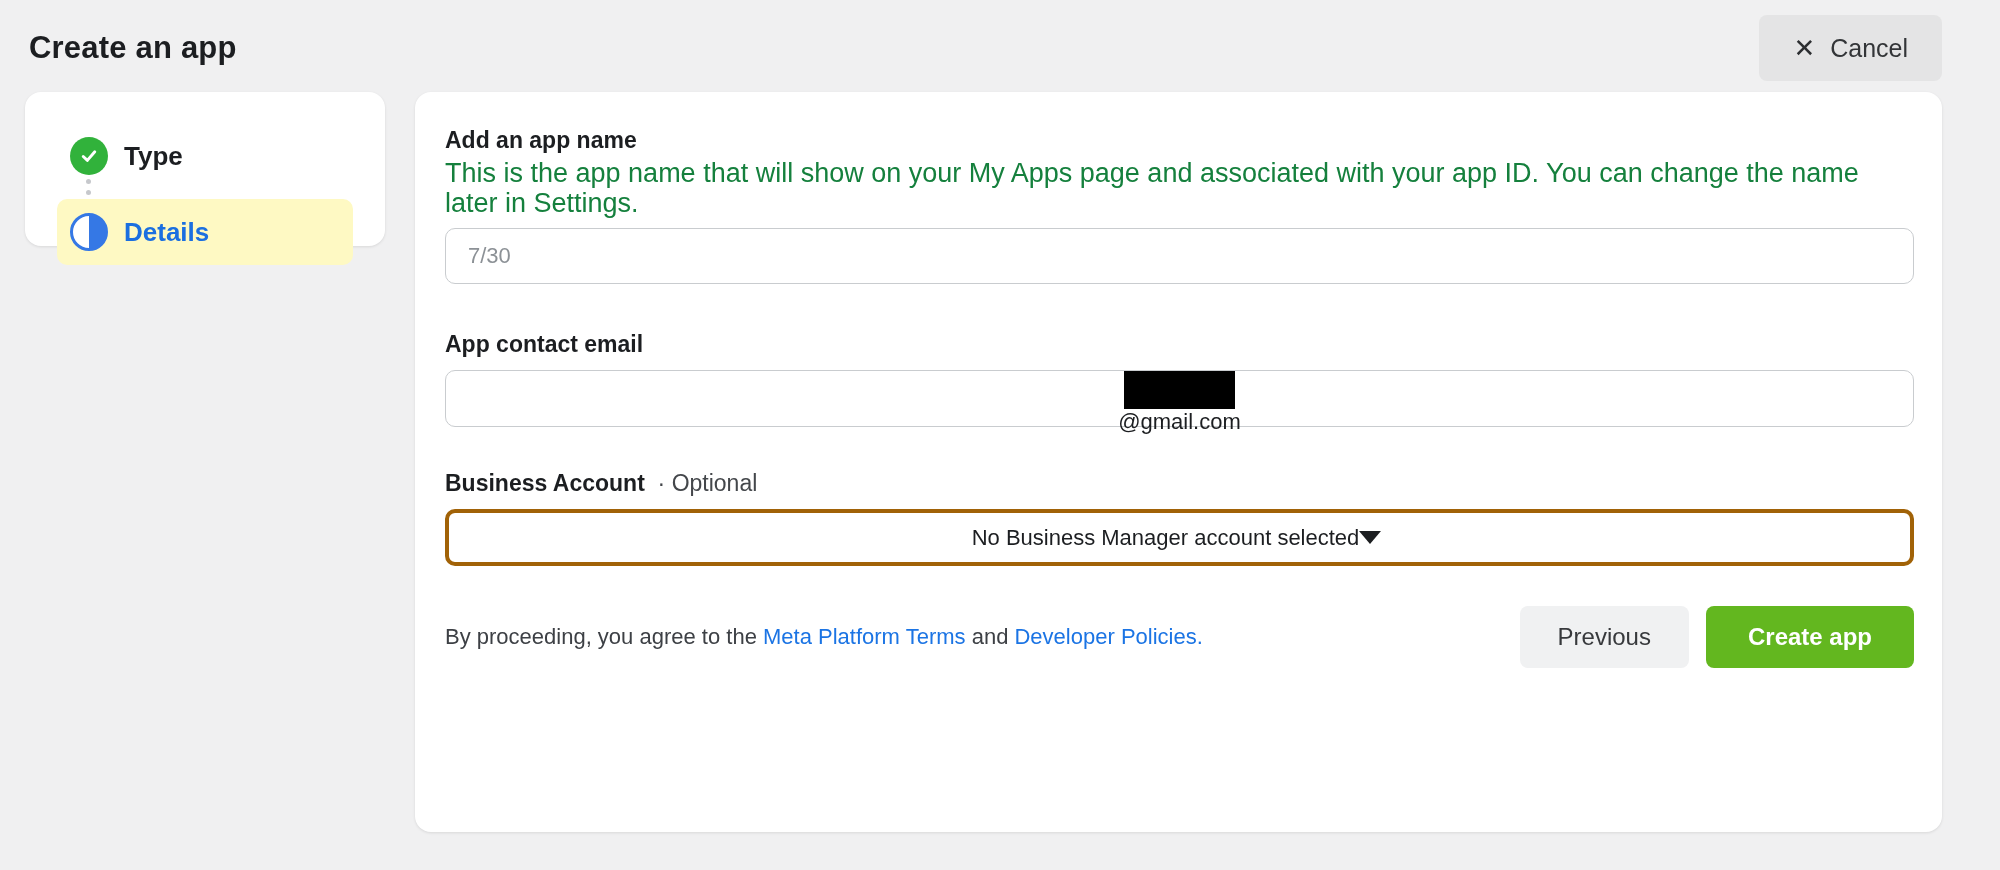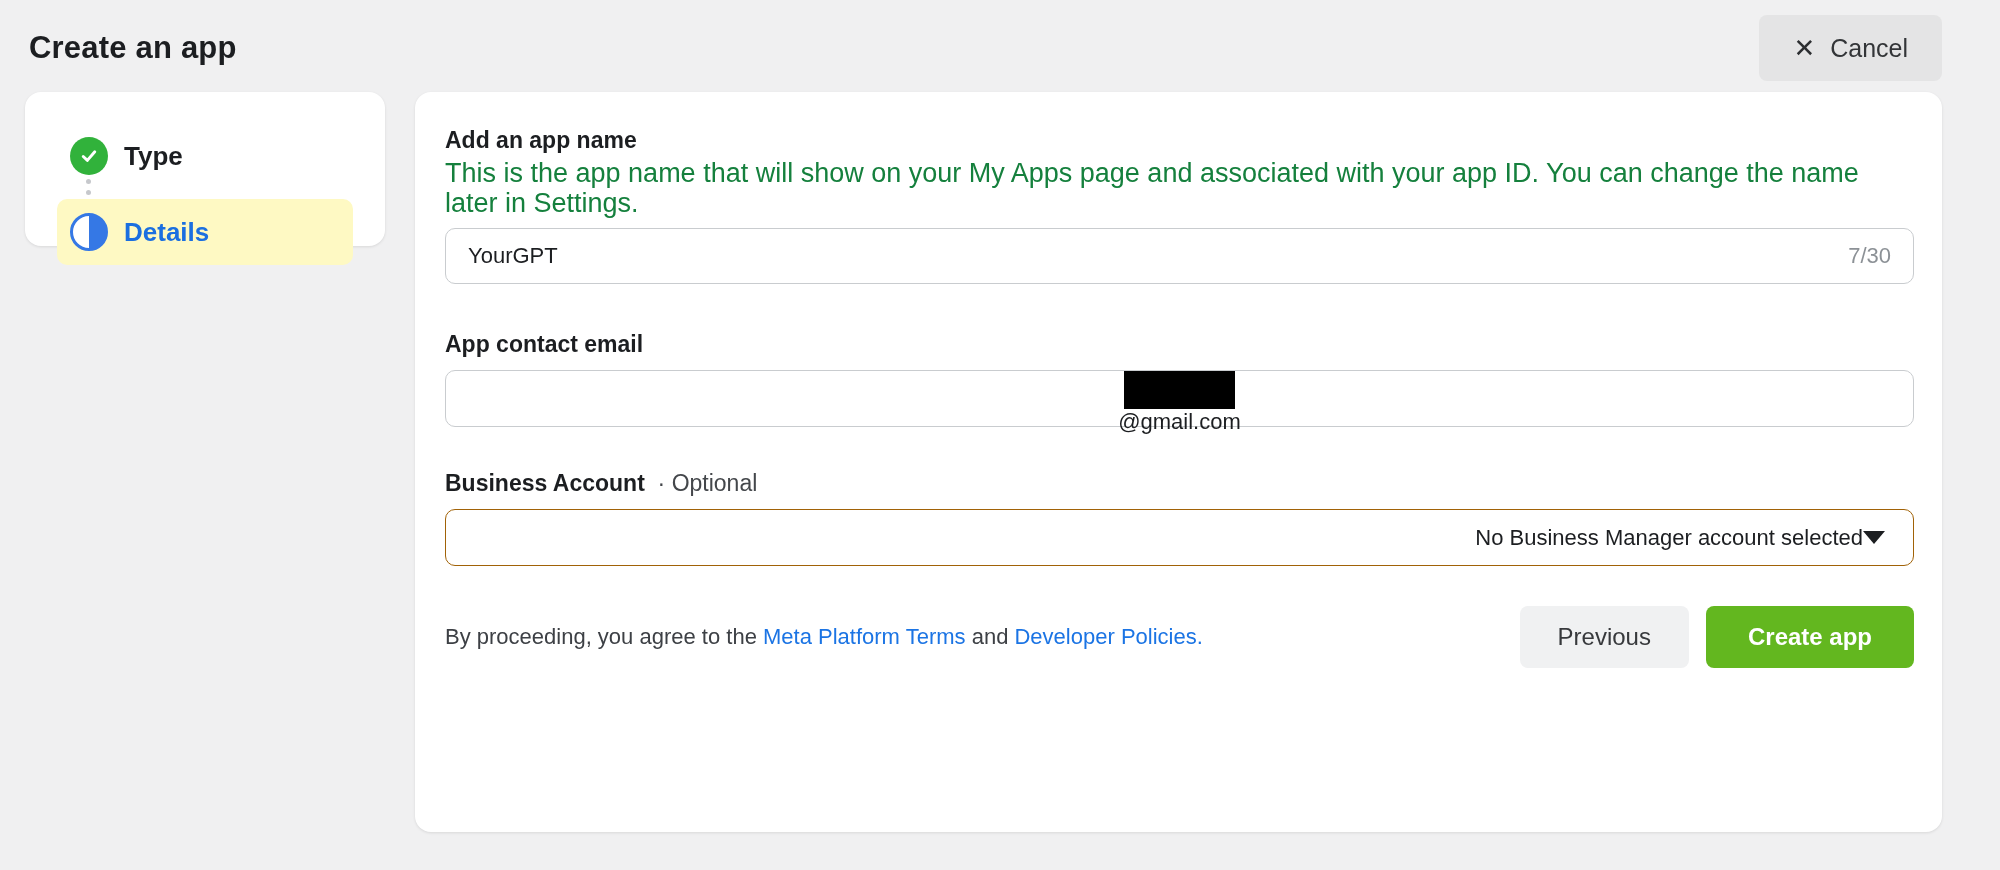--- a/index.html
+++ b/index.html
@@ -139,25 +139,25 @@
   .redaction-box {
     width: 111px; height: 38px;
     background: #000;
     flex: none;
   }
   .email-text { font-size: 22px; color: #1c1e21; }
 
   .select-wrap {
     margin-top: 12px;
     height: 57px;
-    border: 1px solid #a16207;
+    border: 4px solid #a16207;
     border-radius: 10px;
     display: flex;
     align-items: center;
-    justify-content: flex-end;
+    justify-content: center;
     padding: 0 28px 0 22px;
     background: #fff;
     cursor: pointer;
   }
   .select-value { font-size: 22px; color: #1c1e21; }
   .caret-down {
     width: 0; height: 0;
     border-left: 11px solid transparent;
     border-right: 11px solid transparent;
     border-top: 13px solid #1c1e21;
@@ -220,21 +220,20 @@
         <span class="step-label">Details</span>
       </div>
     </aside>
 
     <main class="form-card">
 
       <div>
         <div class="field-label">Add an app name</div>
         <div class="field-desc">This is the app name that will show on your My Apps page and associated with your app ID. You can change the name later in Settings.</div>
         <div class="input-wrap">
-          <input type="text" value="YourGPT" style="">
           <span class="char-counter">7/30</span>
         </div>
       </div>
 
       <div class="section-gap-1">
         <div class="field-label">App contact email</div>
         <div class="input-wrap mt12">
           <span class="redaction-box"></span>
           <span class="email-text">@gmail.com</span>
         </div>

